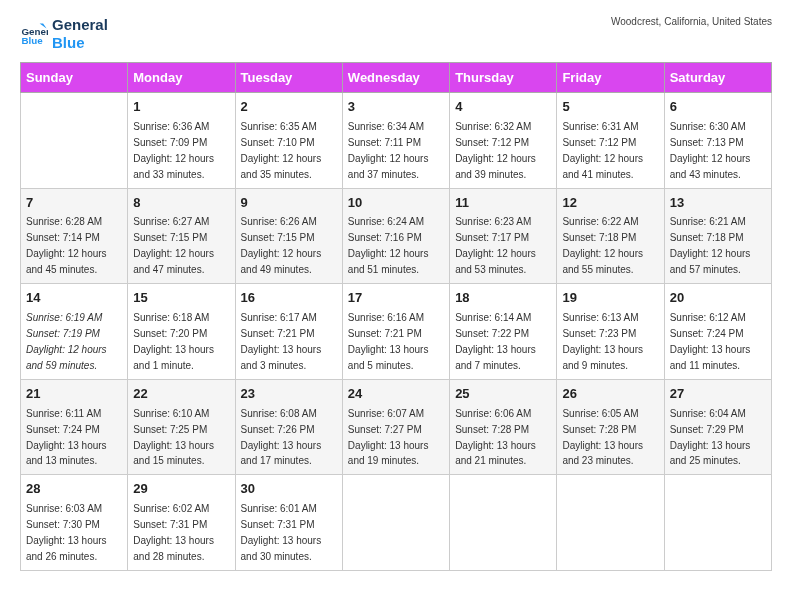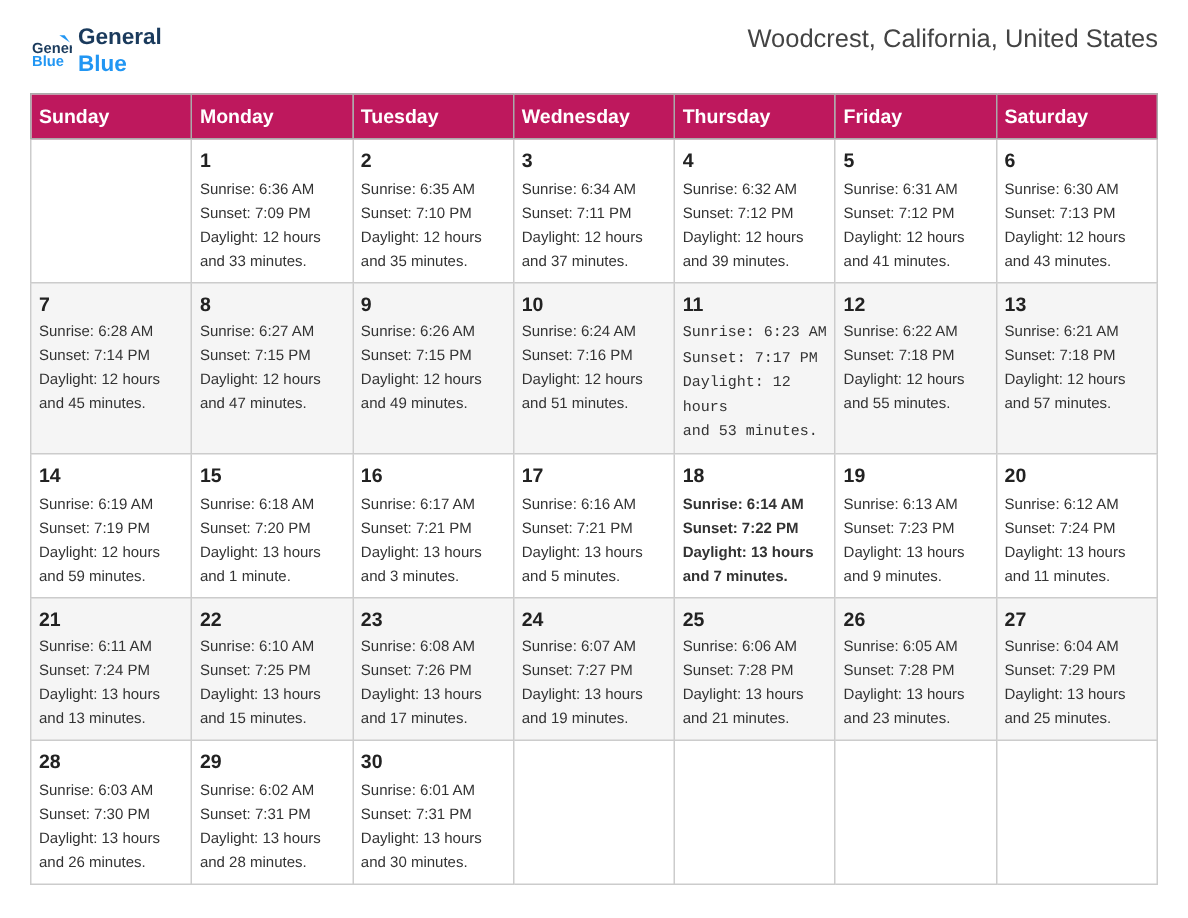--- a/index.html
+++ b/index.html
@@ -27,31 +27,31 @@
     }
     .title-area {
       text-align: right;
     }
     .title-area h1 {
       font-size: 30px;
       color: #1a3a5c;
       font-weight: bold;
     }
     .title-area h2 {
-      font-size: 17px;
+      font-size: 10px;
       color: #444;
       font-weight: normal;
     }
     table {
       width: 100%;
       border-collapse: collapse;
       font-size: 11px;
     }
     thead tr {
-      background-color: #be185d;
+      background-color: #d946ef;
       color: #fff;
     }
     thead th {
       padding: 7px 5px;
       text-align: left;
       font-size: 13px;
       font-weight: bold;
       border: 1px solid #aaa;
     }
     tbody tr {
@@ -152,51 +152,51 @@
 Daylight: 12 hours
 and 47 minutes.</span></td>
         <td><span class="day-num">9</span><span class="day-detail" style="white-space: pre-line; text-align: center;">Sunrise: 6:26 AM
 Sunset: 7:15 PM
 Daylight: 12 hours
 and 49 minutes.</span></td>
         <td><span class="day-num">10</span><span class="day-detail" style="white-space: pre-line;">Sunrise: 6:24 AM
 Sunset: 7:16 PM
 Daylight: 12 hours
 and 51 minutes.</span></td>
-        <td><span class="day-num">11</span><span class="day-detail" style="white-space: pre-line; font-family: Liberation Mono, monospace;">Sunrise: 6:23 AM
+        <td><span class="day-num">11</span><span class="day-detail" style="white-space: pre-line;">Sunrise: 6:23 AM
 Sunset: 7:17 PM
 Daylight: 12 hours
 and 53 minutes.</span></td>
         <td><span class="day-num">12</span><span class="day-detail" style="white-space: pre-line;">Sunrise: 6:22 AM
 Sunset: 7:18 PM
 Daylight: 12 hours
 and 55 minutes.</span></td>
         <td><span class="day-num">13</span><span class="day-detail" style="white-space: pre-line;">Sunrise: 6:21 AM
 Sunset: 7:18 PM
 Daylight: 12 hours
 and 57 minutes.</span></td>
       </tr>
       <tr>
-        <td><span class="day-num">14</span><span class="day-detail" style="white-space: pre-line;">Sunrise: 6:19 AM
+        <td><span class="day-num">14</span><span class="day-detail" style="white-space: pre-line; font-style: italic;">Sunrise: 6:19 AM
 Sunset: 7:19 PM
 Daylight: 12 hours
 and 59 minutes.</span></td>
         <td><span class="day-num">15</span><span class="day-detail" style="white-space: pre-line; margin-top: 21px;">Sunrise: 6:18 AM
 Sunset: 7:20 PM
 Daylight: 13 hours
 and 1 minute.</span></td>
         <td><span class="day-num">16</span><span class="day-detail" style="white-space: pre-line;">Sunrise: 6:17 AM
 Sunset: 7:21 PM
 Daylight: 13 hours
 and 3 minutes.</span></td>
         <td><span class="day-num">17</span><span class="day-detail" style="white-space: pre-line;">Sunrise: 6:16 AM
 Sunset: 7:21 PM
 Daylight: 13 hours
 and 5 minutes.</span></td>
-        <td><span class="day-num">18</span><span class="day-detail" style="white-space: pre-line; font-weight: bold;">Sunrise: 6:14 AM
+        <td><span class="day-num">18</span><span class="day-detail" style="white-space: pre-line;">Sunrise: 6:14 AM
 Sunset: 7:22 PM
 Daylight: 13 hours
 and 7 minutes.</span></td>
         <td><span class="day-num">19</span><span class="day-detail" style="white-space: pre-line; text-align: right;">Sunrise: 6:13 AM
 Sunset: 7:23 PM
 Daylight: 13 hours
 and 9 minutes.</span></td>
         <td><span class="day-num">20</span><span class="day-detail" style="white-space: pre-line;">Sunrise: 6:12 AM
 Sunset: 7:24 PM
 Daylight: 13 hours

